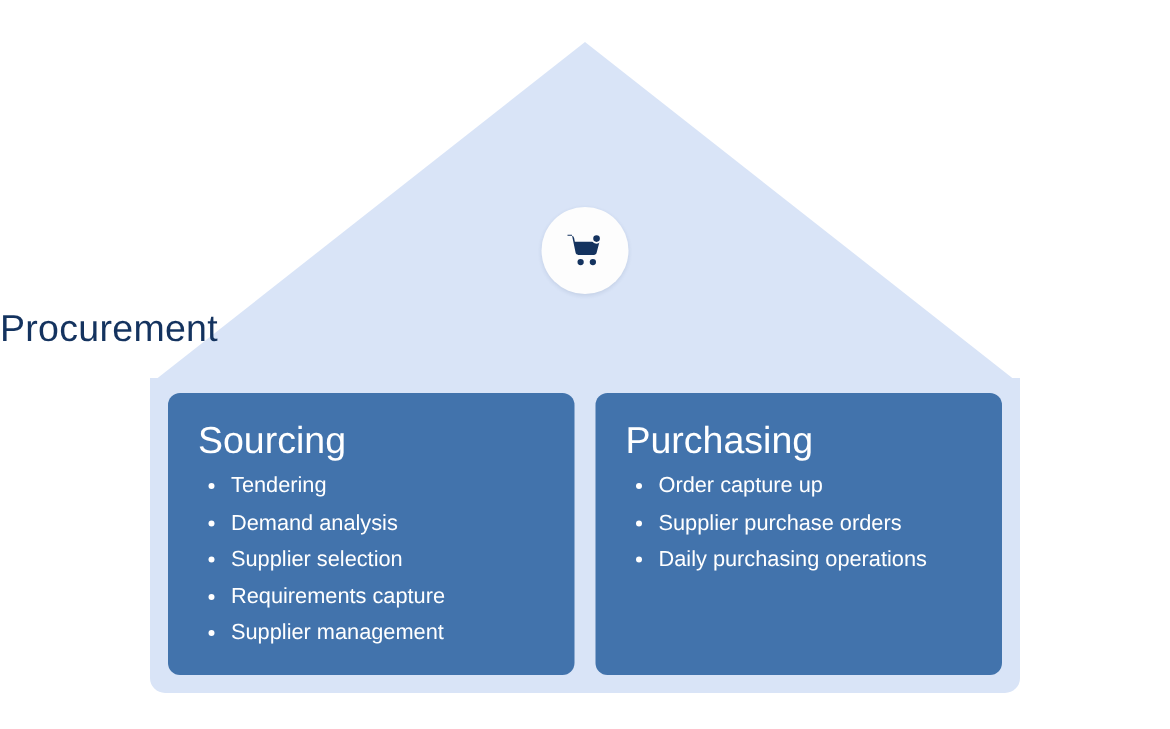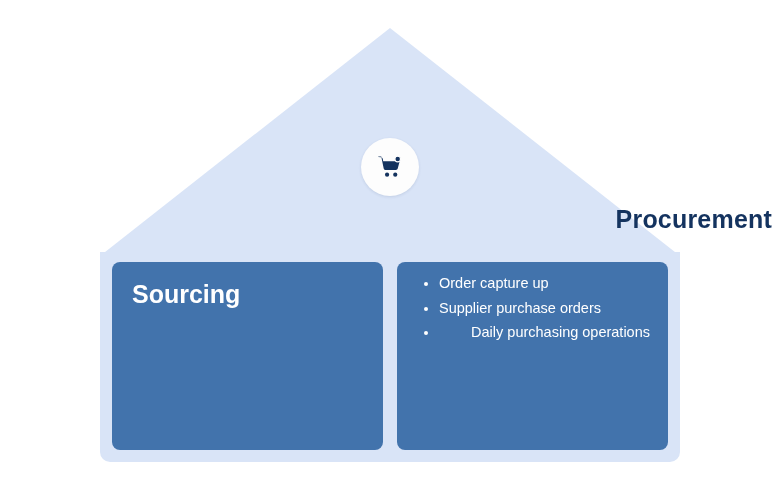--- a/index.html
+++ b/index.html
@@ -44,23 +44,23 @@
     width: 28px;
     height: 28px;
     display: block;
   }
   
   .roof-title {
     position: absolute;
     left: 0;
     top: 205px;
     width: 772px;
-    text-align: right;
+    text-align: left;
     font-size: 25px;
-    font-weight: bold;
+    font-weight: normal;
     color: #14335f;
     letter-spacing: 0.2px;
   }
   
   .base {
     position: absolute;
     left: 100px;
     top: 252px;
     width: 580px;
     height: 210px;
@@ -74,37 +74,37 @@
   .card {
     flex: 1 1 0;
     background: #4273ac;
     border-radius: 8px;
     color: #ffffff;
     padding: 14px 18px 12px 20px;
     box-sizing: border-box;
   }
   .card-heading {
     font-size: 25px;
-    font-weight: bold;
+    font-weight: normal;
     color: #ffffff;
     margin: 4px 0 8px 0;
   }
   .card ul {
     margin: 0;
     padding-left: 22px;
     list-style: disc;
   }
   .card li {
     font-size: 14.5px;
     color: #ffffff;
     line-height: 1.0;
     padding: 0;
     margin: 0 0 10px 0;
   }
-  .card li:last-child { margin-bottom: 0; text-align: right; }
+  .card li:last-child { margin-bottom: 0; }
 </style>
 </head>
 <body>
 
 <div class="canvas">
 
   <div class="roof"></div>
 
   <div class="icon-badge">
     <span>
@@ -116,23 +116,31 @@
       </svg>
     </span>
   </div>
 
   <div class="roof-title">Procurement</div>
 
   <div class="base">
 
     <div class="card">
       <div class="card-heading">Sourcing</div>
+      <ul>
+        <li>Tendering</li>
+        <li>Demand analysis</li>
+        <li>Supplier selection</li>
+        <li>Requirements capture</li>
+        <li>Supplier management</li>
+      </ul>
     </div>
 
     <div class="card">
+      <div class="card-heading">Purchasing</div>
       <ul>
         <li>Order capture up</li>
         <li>Supplier purchase orders</li>
         <li>Daily purchasing operations</li>
       </ul>
     </div>
 
   </div>
 </div>
 

